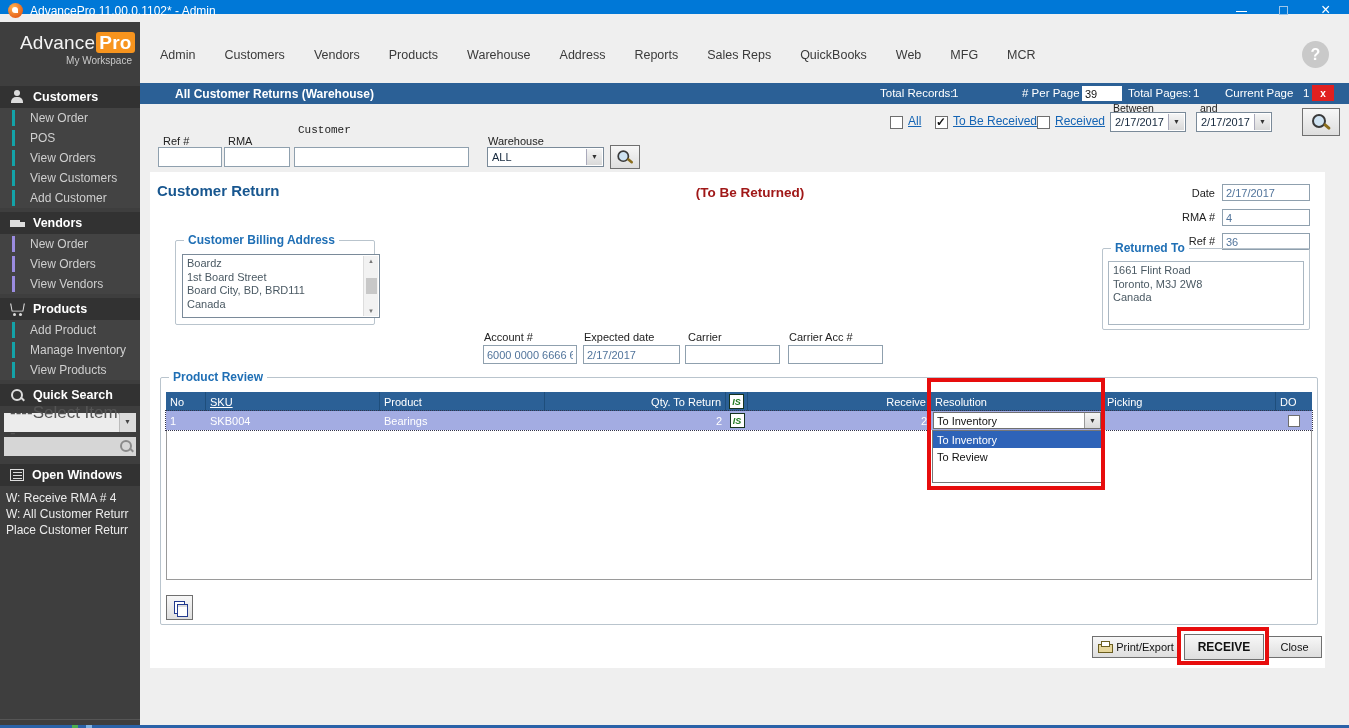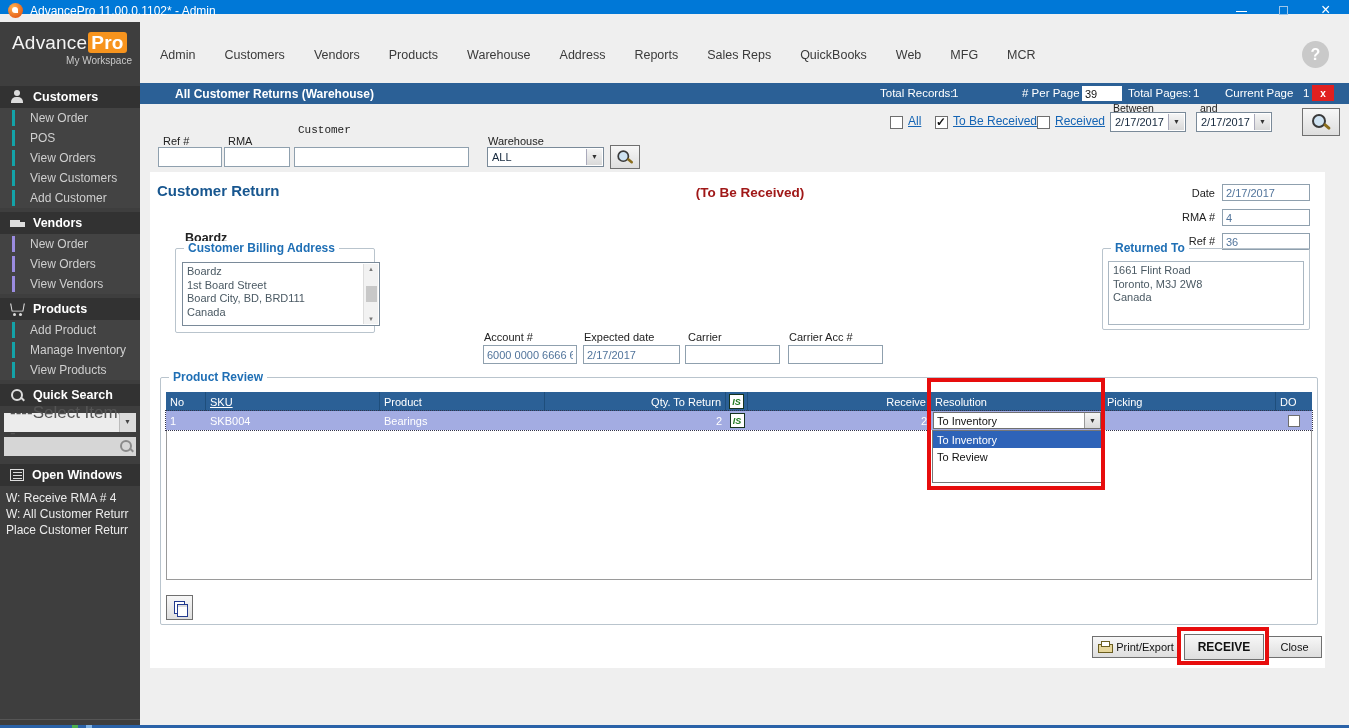--- a/index.html
+++ b/index.html
@@ -14,21 +14,21 @@
   .appicon::after { content:""; position:absolute; left:4px; top:4px; width:6px; height:6px;
              border-radius:50% 50% 0 50%; background:#fff; }
   .titletext { left:30px; top:4px; font-size:12px; white-space:nowrap; }
   .winbtn { top:0; width:34px; height:22px; }
   .minglyph { position:absolute; left:11px; top:11px; width:11px; height:1px; background:#fff; }
   .maxglyph { position:absolute; left:11px; top:6px; width:9px; height:9px; border:1px solid #9fc6ea; }
   .closeglyph::before { content:"×"; position:absolute; left:10px; top:1px; font-size:16px; color:#fff; }
 
   
   .sidebar { left:0; top:22px; width:140px; height:703px; background:#3e3e3e; overflow:hidden; }
-  .logo { padding:10px 8px 4px 12px; height:60px; }
+  .logo { padding:10px 8px 4px 20px; height:60px; }
   .logoline { font-size:19px; color:#f4f4f4; letter-spacing:.2px; }
   .logopro { background:#f7941e; color:#fff; font-weight:bold; border-radius:3px; padding:0 3px; margin-left:1px; }
   .tagline { text-align:right; font-size:10px; color:#c9c9c9; margin-top:1px; }
   .sect-h { height:22px; background:#323232; color:#fff; font-weight:bold; font-size:12.5px;
             display:flex; align-items:center; padding-left:10px; gap:8px; margin-top:4px; }
   .s-item { height:20px; background:#434343; color:#cfcfcf; font-size:12px; display:flex; align-items:center;
             padding-left:30px; position:relative; cursor:pointer; }
   .s-item::before { content:""; position:absolute; left:12px; top:2px; bottom:2px; width:3px; background:var(--acc,#14a3a8); }
   .acc-teal { --acc:#14a3a8; } .acc-purple { --acc:#9b8ce0; }
   .qs-select { margin:7px 4px 0 4px; height:19px; background:#ececec; color:#555; font-size:17px;
@@ -296,32 +296,32 @@
   <span>ALL</span>
     <span class="arr"></span>
 </div>
 <div class="btn3d" style="left:610px; top:145px; width:30px; height:24px;">
   <span class="bigmag" style="transform:scale(.85);"></span>
 </div>
 
 <div class="ab whitepanel"></div>
 
 <span class="ab h-return">Customer Return</span>
-<span class="ab h-status">(To Be Received)</span>
+<span class="ab h-status">(To Be Returned)</span>
 
 <span class="rlabel" style="left:1143px; top:187px;">Date</span>
 <input class="txt-input" style="left: 1222px; top: 184px; width: 88px; height: 17px;" value="2/17/2017">
 <span class="rlabel" style="left:1143px; top:211px;">RMA #</span>
 <input class="txt-input" style="left: 1222px; top: 209px; width: 88px; height: 17px;" value="4">
 <span class="rlabel" style="left:1143px; top:235px;">Ref #</span>
 <input class="txt-input" style="left: 1222px; top: 233px; width: 88px; height: 17px;" value="36">
 
 <span class="ab" style="left:185px; top:231px; font-size:12.5px; font-weight:bold; color:#222;">Boardz</span>
 
-<div class="gbox" style="left:175px; top:248px; width:200px; height:85px;">
+<div class="gbox" style="left:175px; top:240px; width:200px; height:85px;">
   <span class="legend">Customer Billing Address</span>
   <div class="listbox" style="left:6px; top:13px; width:198px; height:64px;">
     <div class="addr-line">Boardz</div>
     <div class="addr-line">1st Board Street</div>
     <div class="addr-line">Board City, BD, BRD111</div>
     <div class="addr-line">Canada</div>
     <div class="sbar">
       <span class="up"></span>
       <span class="thumb"></span>
       <span class="dn"></span>

